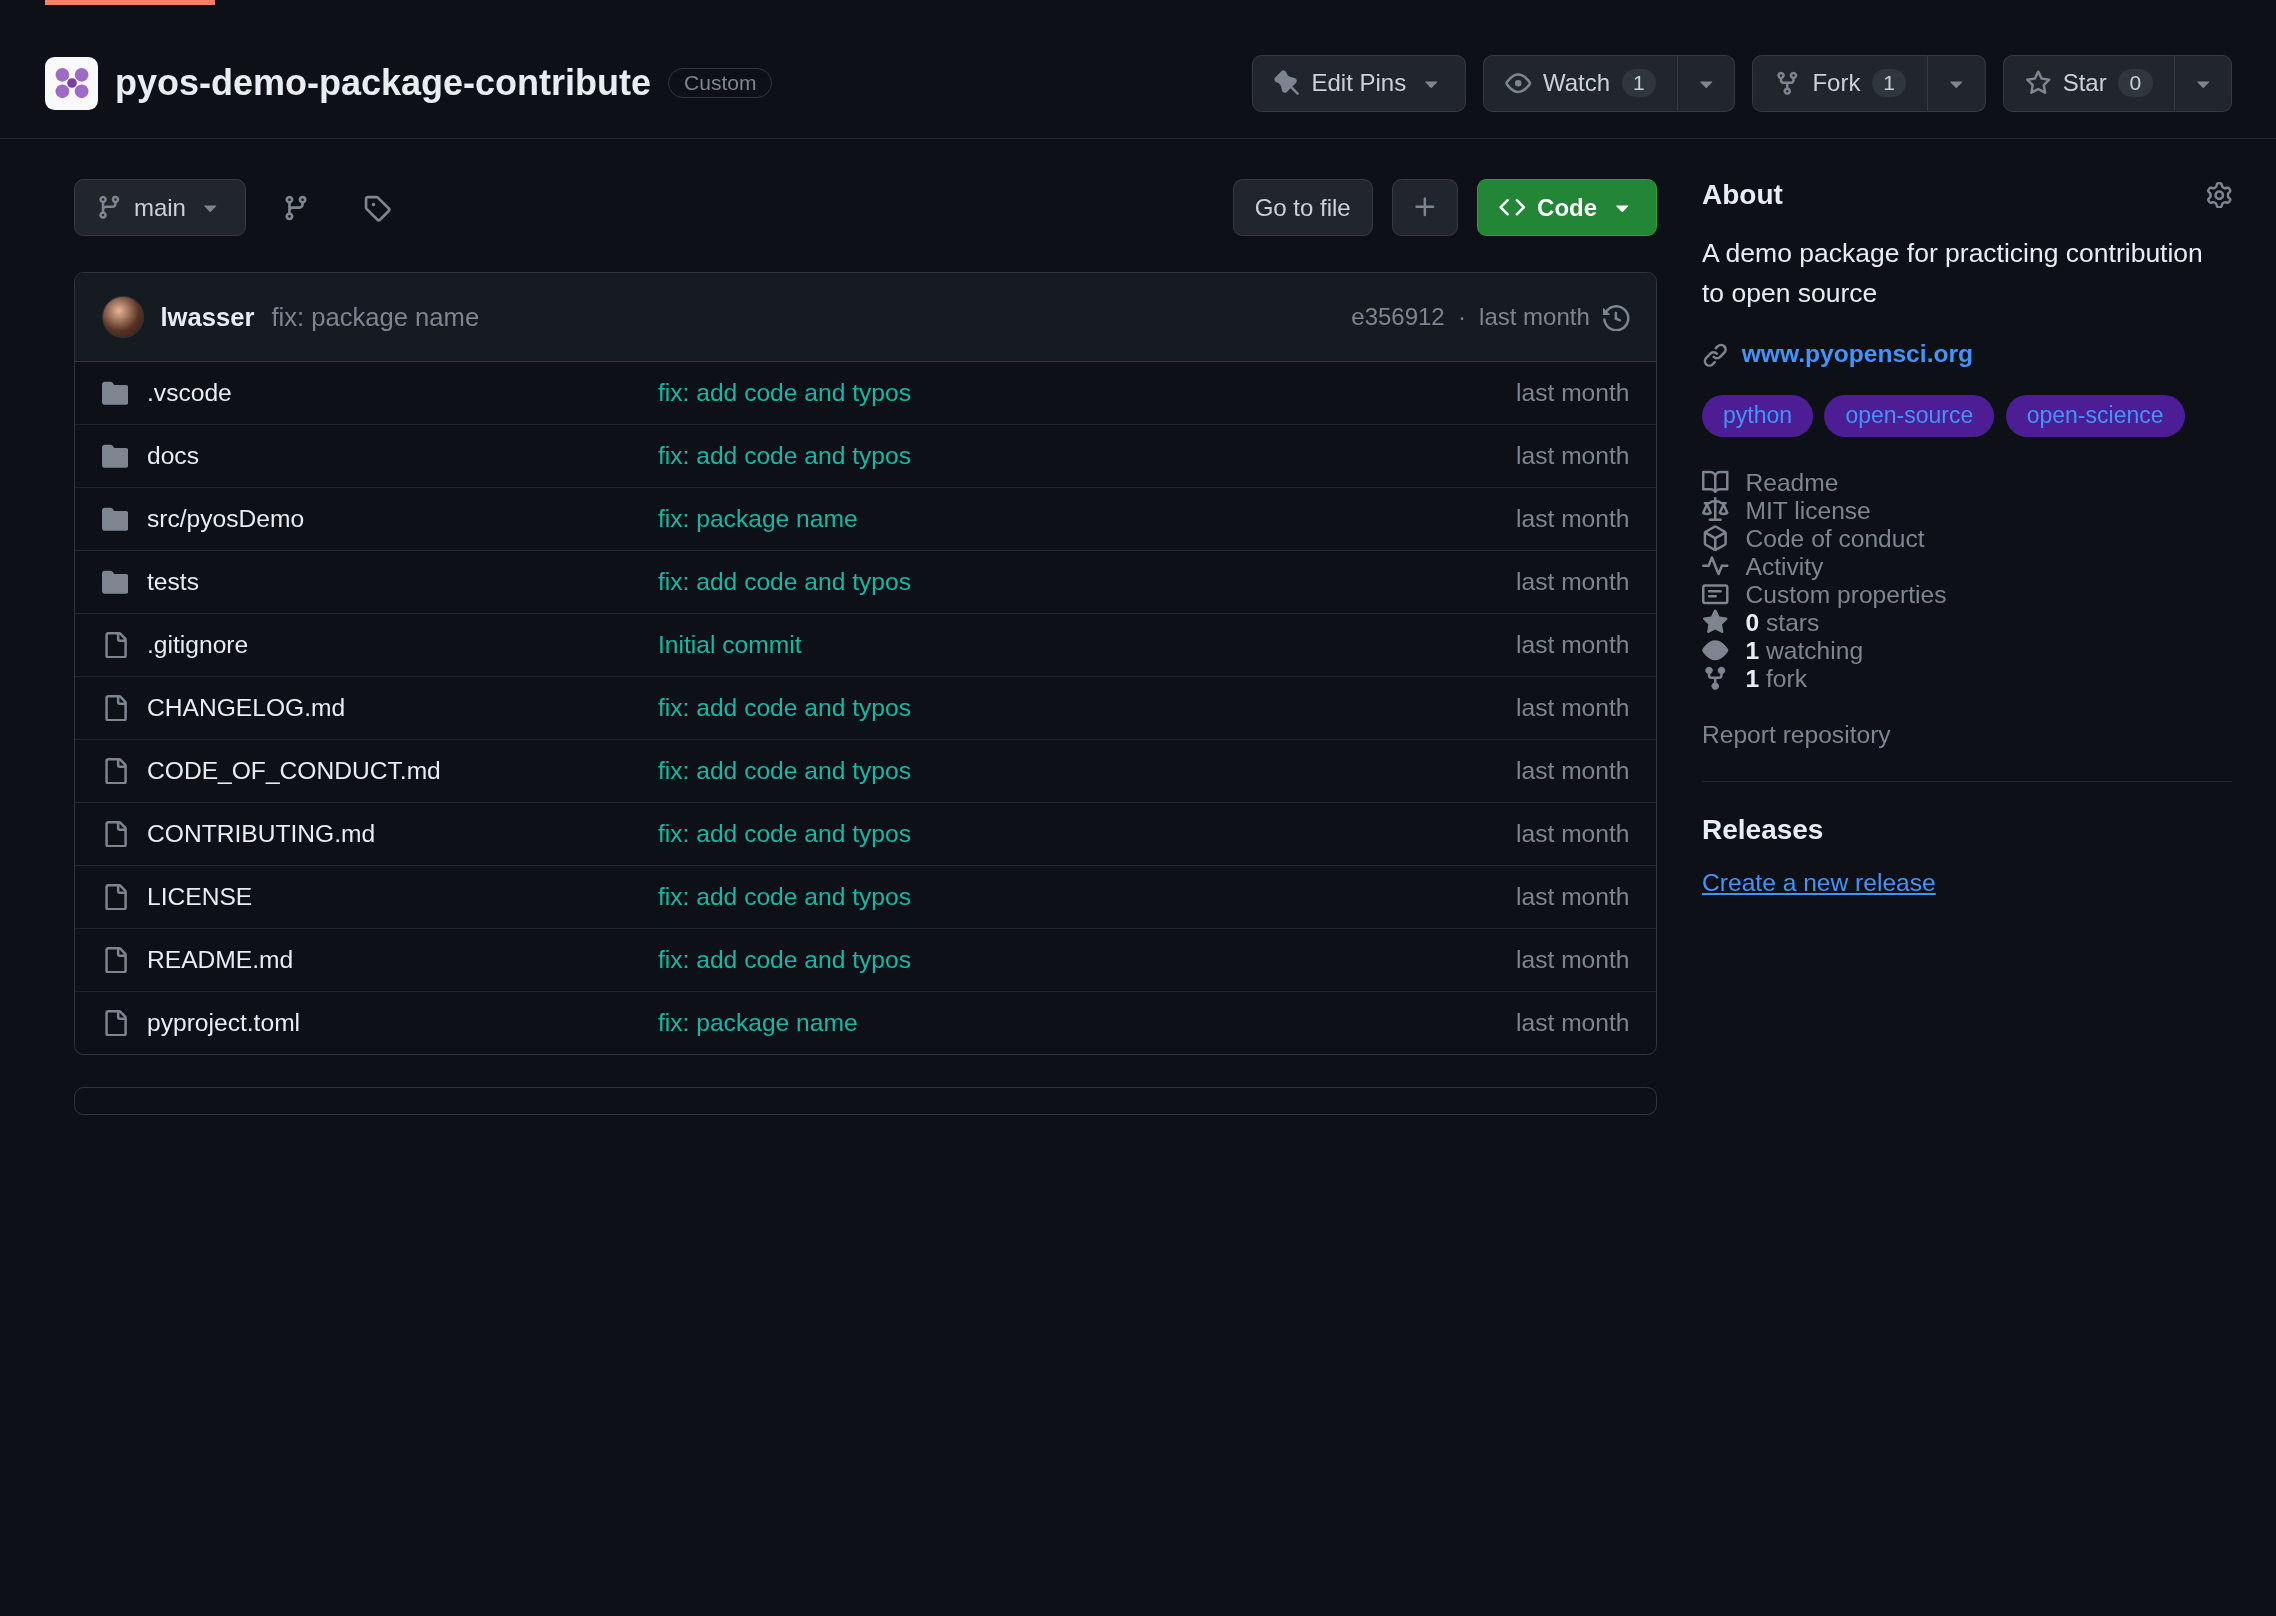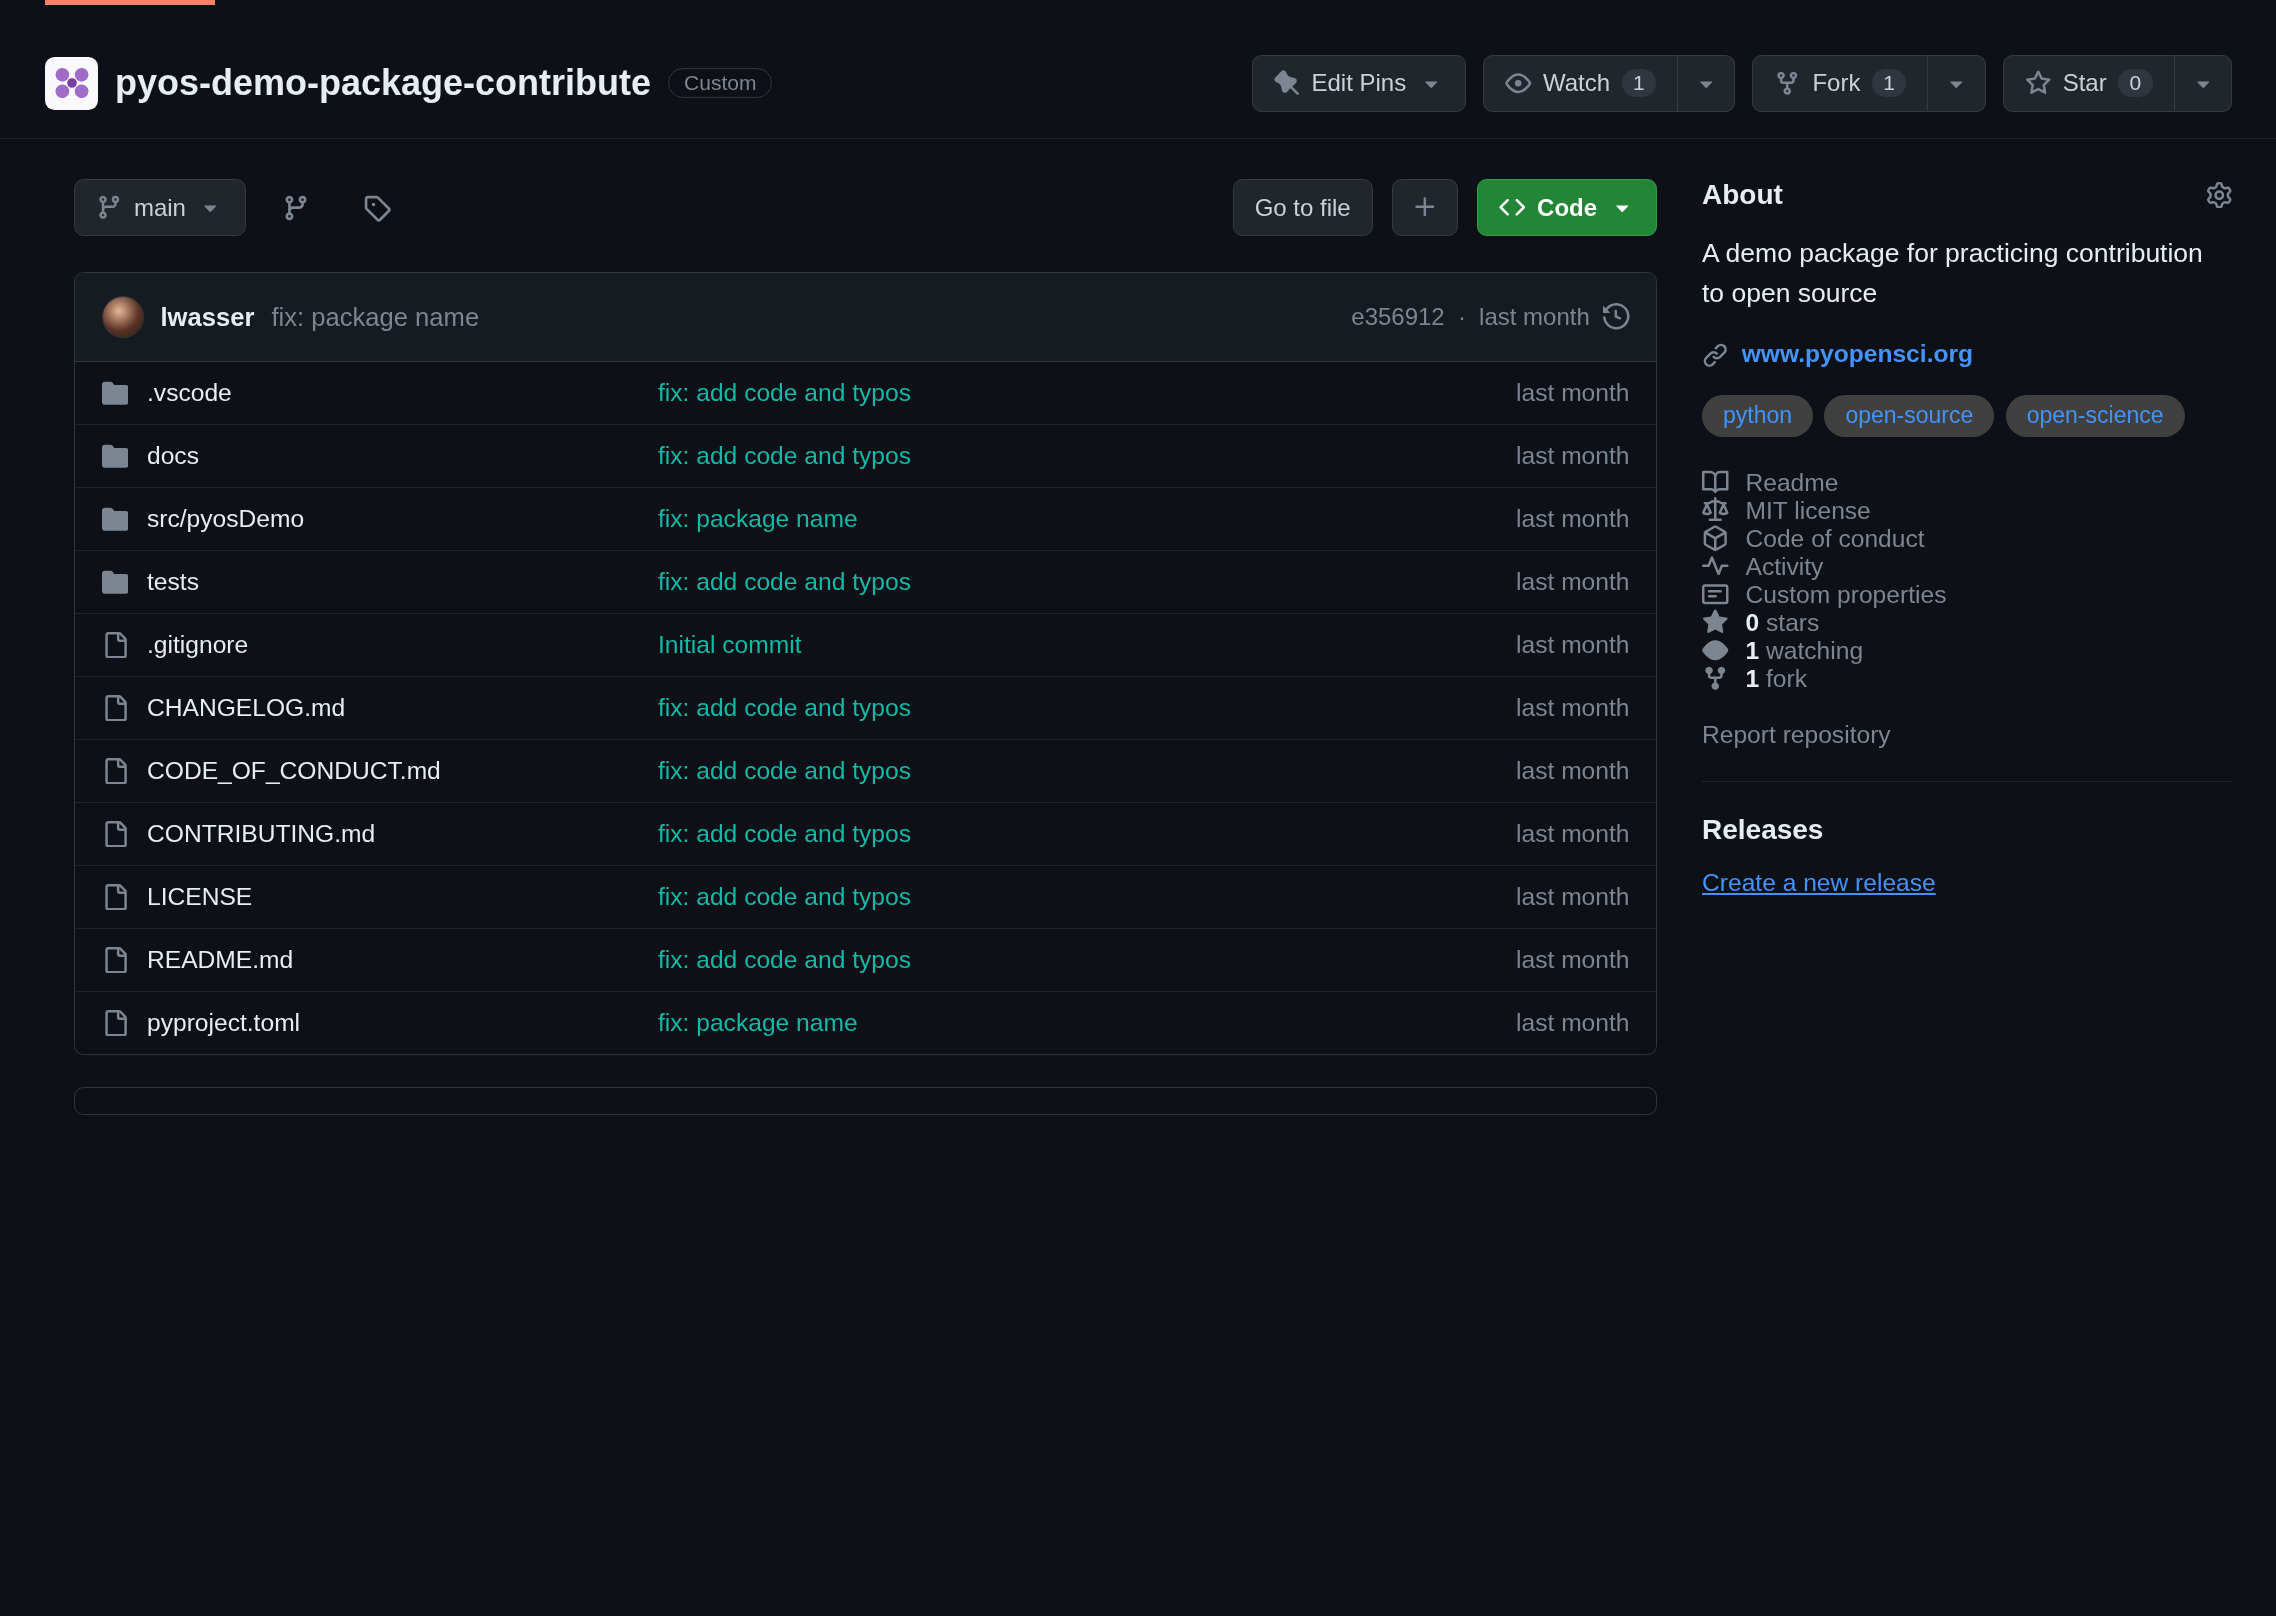--- a/index.html
+++ b/index.html
@@ -124,40 +124,40 @@
   .avatar {
     width: 42px;
     height: 42px;
     border-radius: 50%;
     background: radial-gradient(circle at 40% 35%, #e8b698 0%, #5a3426 55%, #2b1610 100%);
     flex-shrink: 0;
     border: 0.9px solid #30363d;
   }
   .commit-author { font-weight: 600; font-size: 25.6px; }
   .commit-msg { color: #7d8590; font-size: 25.6px; }
-  .commit-meta { color: #7d8590; font-size: 24px; display: flex; align-items: flex-start; gap: 13.2px; }
+  .commit-meta { color: #7d8590; font-size: 24px; display: flex; align-items: flex-end; gap: 13.2px; }
   .file-row {
     display: flex;
     align-items: center;
     padding: 17px 26.5px;
     border-bottom: 0.9px solid #21262d;
     gap: 19px;
   }
   .file-row:last-child { border-bottom: none; }
   .file-icon { width: 26.5px; flex-shrink: 0; display: flex; }
   .file-name { width: 492px; font-size: 24.6px; color: #e6edf3; }
   .file-commit { flex: 1; color: #14b8a6; font-size: 24.6px; }
   .file-time { color: #7d8590; font-size: 24.6px; text-align: right; }
   .about-title { font-size: 28px; font-weight: 600; margin-bottom: 23px; display: flex; justify-content: space-between; align-items: center; }
   .about-desc { font-size: 26.5px; line-height: 1.5; margin-bottom: 26.5px; }
   .about-link { display: flex; align-items: flex-end; gap: 13.2px; margin-bottom: 26.5px; }
   .about-link a { color: #4493f8; font-weight: 600; text-decoration: none; font-size: 24.6px; }
   .topics { display: flex; flex-wrap: wrap; gap: 11.4px; margin-bottom: 32px; }
   .topic {
-    background: #404040;
+    background: #4c1d95;
     color: #4493f8;
     border-radius: 38px;
     padding: 7.6px 21px;
     font-size: 23px;
     font-weight: 500;
   }
   .meta-list { display: flex; flex-direction: column; margin-bottom: 28px; }
   .meta-item { display: flex; align-items: center; gap: 17px; color: #7d8590; font-size: 24.6px; }
   .meta-item .num { font-weight: 600; color: #e6edf3; }
   .meta-item svg.oct { width: 26.5px; height: 26.5px; }

